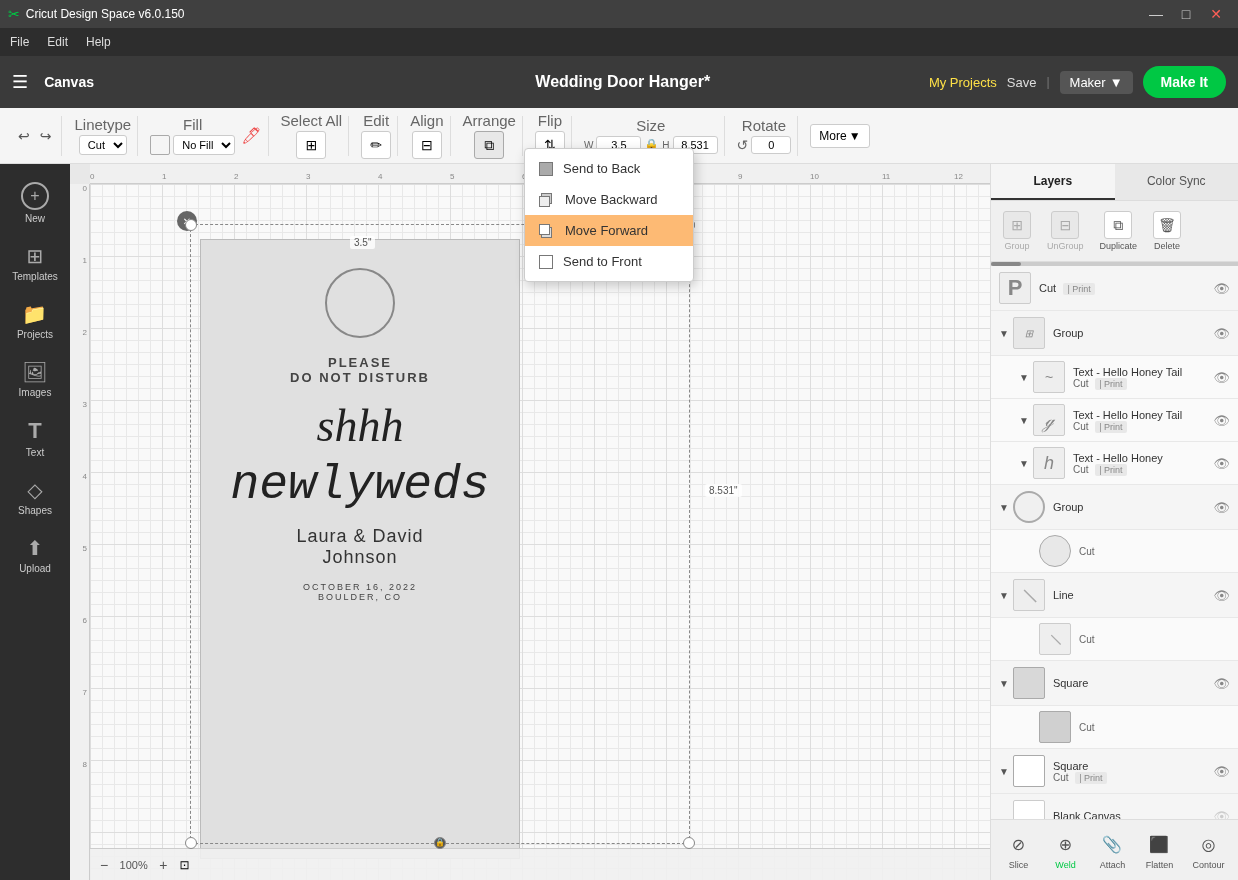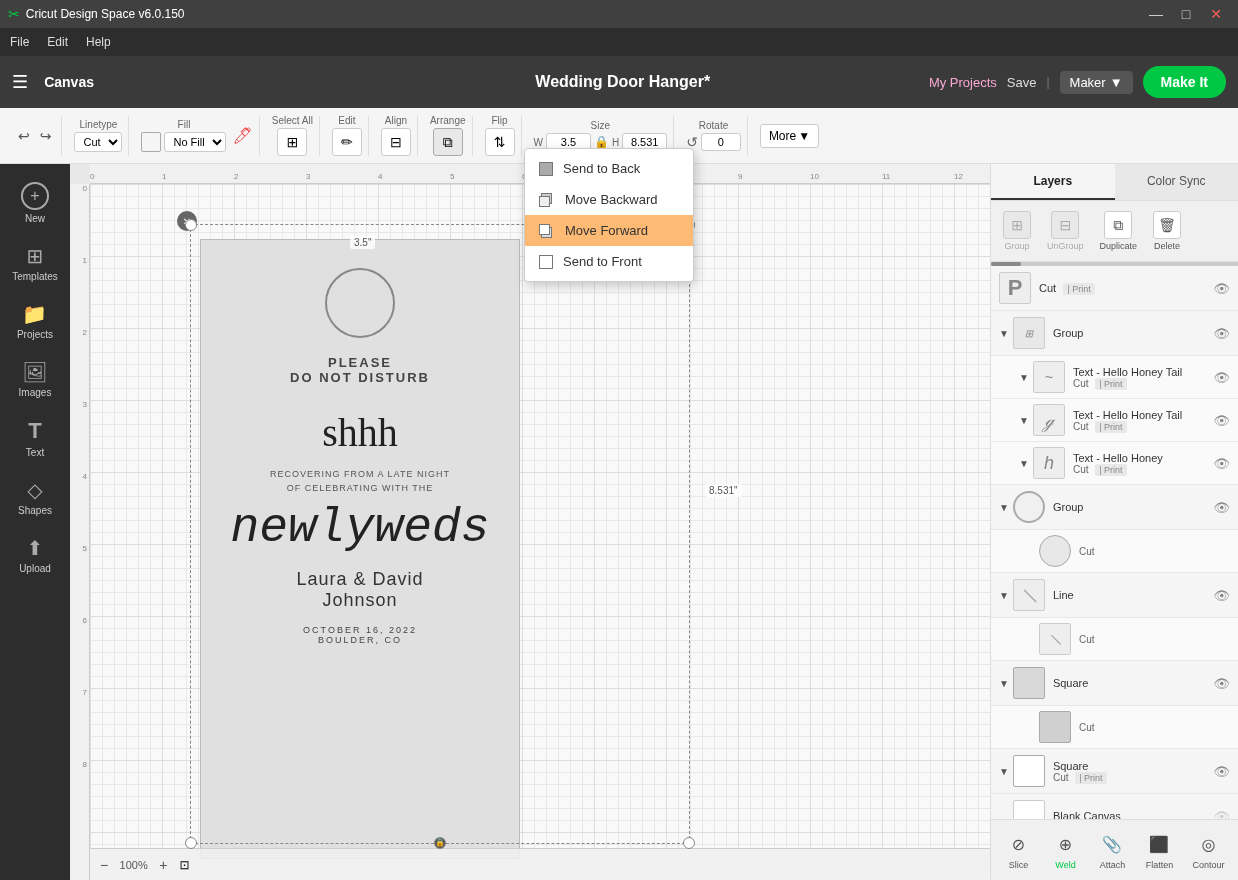--- a/index.html
+++ b/index.html
@@ -38,40 +38,40 @@
       display: flex;
       align-items: center;
       padding: 0 12px;
       gap: 10px;
     }
     #header .hamburger { color: #fff; font-size: 18px; cursor: pointer; margin-right: 6px; }
     #header .canvas-label { color: #fff; font-size: 14px; font-weight: 600; }
     #header .spacer { flex: 1; }
     #header .project-title { color: #fff; font-size: 16px; font-weight: 600; text-align: right; flex: 2; }
     #header .header-actions { display: flex; align-items: center; gap: 10px; }
-    #header .my-projects-btn { color: #f9a8d4; font-size: 13px; cursor: pointer; }
+    #header .my-projects-btn { color: #fde047; font-size: 13px; cursor: pointer; }
     #header .save-btn { color: #ddd; font-size: 13px; cursor: pointer; }
     #header .separator { color: #777; }
     #header .maker-dropdown { display: flex; align-items: center; gap: 4px; color: #fff; font-size: 13px; cursor: pointer; background: #555; padding: 4px 10px; border-radius: 4px; }
     #header .make-it-btn { background: #00c844; color: #fff; font-size: 14px; font-weight: 700; padding: 8px 18px; border-radius: 20px; cursor: pointer; border: none; }
 
     
     #toolbar {
       background: #f5f5f5;
       border-bottom: 1px solid #ddd;
       height: 56px;
       display: flex;
       align-items: center;
       padding: 0 8px;
       gap: 6px;
       position: relative;
     }
     .toolbar-section { display: flex; align-items: center; gap: 4px; padding: 0 6px; border-right: 1px solid #ddd; height: 40px; }
     .toolbar-section:last-child { border-right: none; }
-    .toolbar-label { font-size: 10px; color: #666; display: block; text-align: center; }
+    .toolbar-label { font-size: 15px; color: #666; display: block; text-align: center; }
     .toolbar-item { display: flex; flex-direction: column; align-items: center; gap: 2px; cursor: pointer; }
     .toolbar-icon-btn { width: 30px; height: 28px; display: flex; align-items: center; justify-content: center; border: 1px solid #ccc; border-radius: 3px; background: #fff; cursor: pointer; font-size: 14px; }
     .toolbar-select { font-size: 11px; border: 1px solid #ccc; border-radius: 3px; padding: 2px 4px; background: #fff; cursor: pointer; }
     .toolbar-color-swatch { width: 20px; height: 20px; border: 1px solid #aaa; border-radius: 2px; background: transparent; display: inline-block; }
     .toolbar-number-input { width: 45px; font-size: 11px; border: 1px solid #ccc; border-radius: 3px; padding: 2px 4px; text-align: center; }
     .rotate-input { width: 40px; font-size: 11px; border: 1px solid #ccc; border-radius: 3px; padding: 2px 4px; text-align: center; }
     .more-btn { display: flex; align-items: center; gap: 2px; font-size: 12px; cursor: pointer; padding: 4px 8px; border: 1px solid #ccc; border-radius: 3px; background: #fff; }
 
     
     .undo-redo { display: flex; gap: 2px; }
@@ -178,21 +178,21 @@
     }
     .dh-text-area {
       position: absolute;
       top: 115px;
       left: 0; right: 0;
       text-align: center;
       color: #555;
     }
     .dh-please { font-size: 13px; letter-spacing: 2px; font-weight: 600; color: #444; }
     .dh-disturb { font-size: 13px; letter-spacing: 2px; font-weight: 600; color: #444; }
-    .dh-shhh { font-family: 'Georgia', serif; font-size: 40px; color: #222; margin-top: 24px; }
+    .dh-shhh { font-family: 'Georgia', serif; font-style: italic; font-size: 46px; color: #222; margin-top: 14px; }
     .dh-recovering { font-size: 9px; letter-spacing: 1px; color: #555; margin-top: 12px; line-height: 1.5; }
     .dh-newlyweds { font-family: Liberation Mono, monospace; font-style: italic; font-size: 48px; color: #222; margin-top: 6px; }
     .dh-names { font-size: 18px; color: #333; margin-top: 14px; font-weight: 400; letter-spacing: 1px; }
     .dh-johnson { font-size: 18px; color: #333; letter-spacing: 1px; }
     .dh-date { font-size: 9px; letter-spacing: 2px; color: #444; margin-top: 14px; }
     .dh-city { font-size: 9px; letter-spacing: 2px; color: #444; }
 
     
     #selection-box {
       position: absolute;
@@ -615,24 +615,20 @@
     </div>
     <div id="grid-canvas">
 
       <div id="design-canvas">
         <div class="door-hanger">
           <div class="dh-circle"></div>
           <div class="dh-text-area">
             <div class="dh-please">PLEASE</div>
             <div class="dh-disturb">DO NOT DISTURB</div>
             <div class="dh-shhh">shhh</div>
-            <div class="dh-recovering">
-              <div>RECOVERING FROM A LATE NIGHT</div>
-              <div>OF CELEBRATING WITH THE</div>
-            </div>
             <div class="dh-newlyweds">newlyweds</div>
             <div class="dh-names">Laura &amp; David</div>
             <div class="dh-johnson">Johnson</div>
             <div class="dh-date">OCTOBER 16, 2022</div>
             <div class="dh-city">BOULDER, CO</div>
           </div>
         </div>
       </div>
 
       <div id="selection-box">

